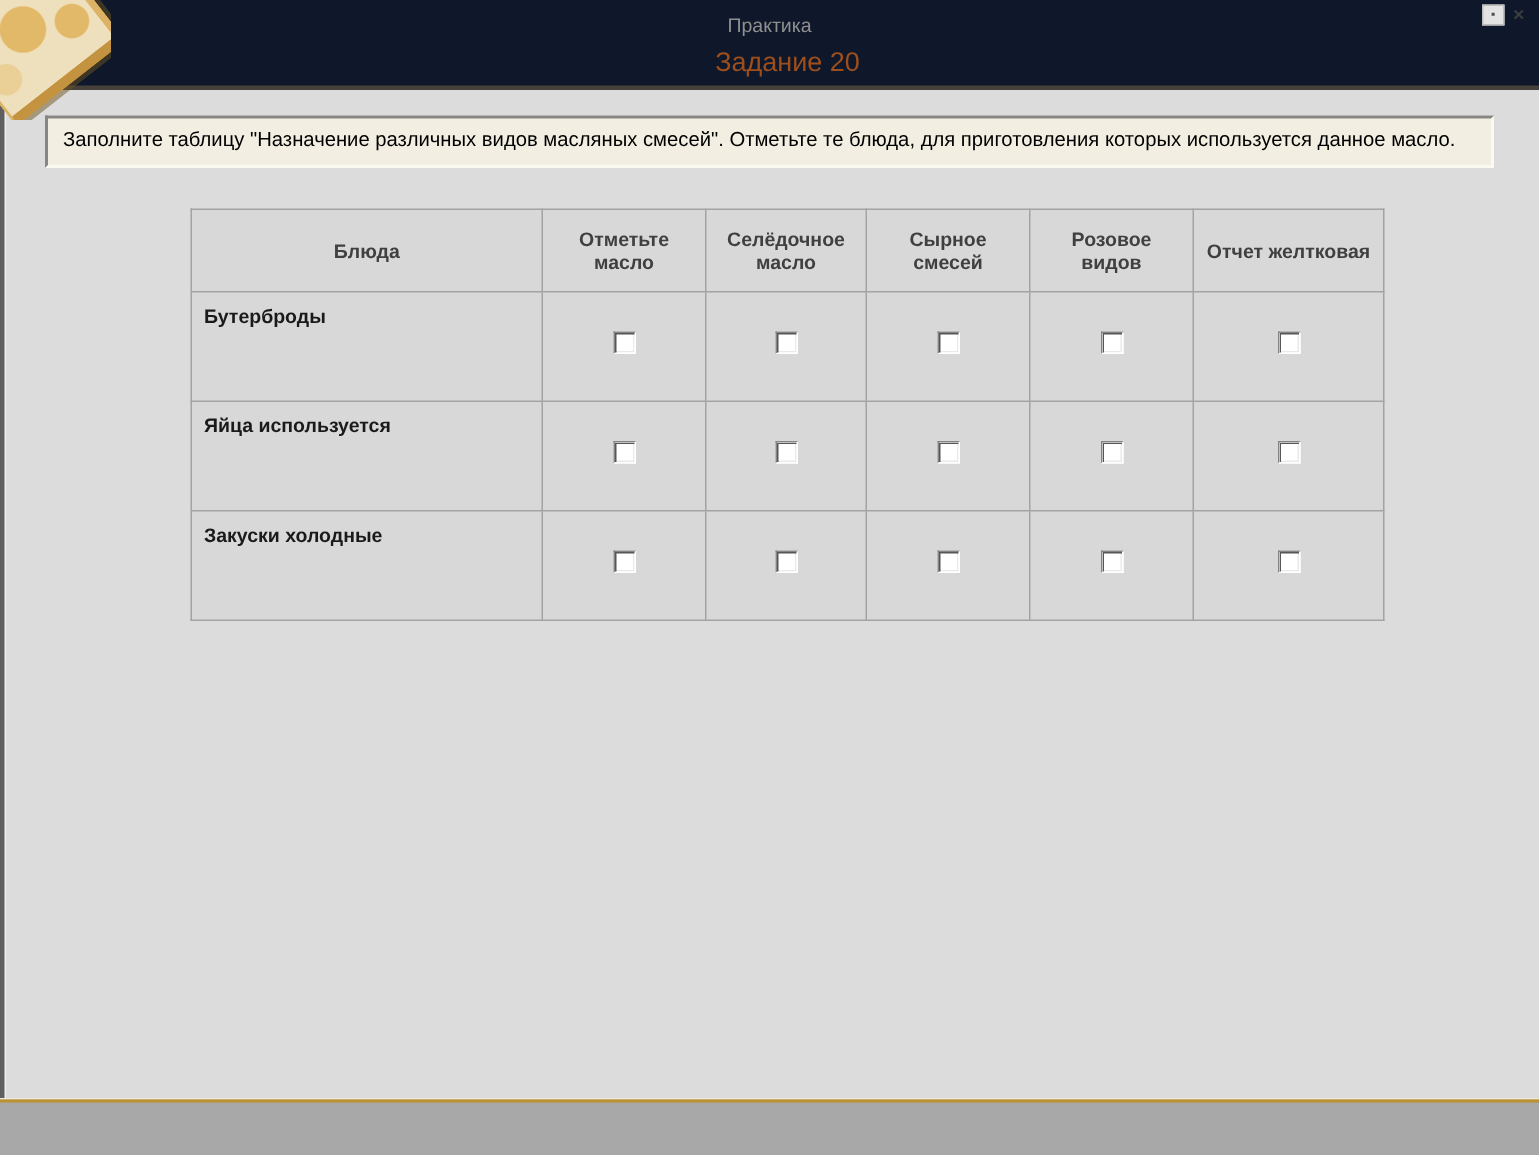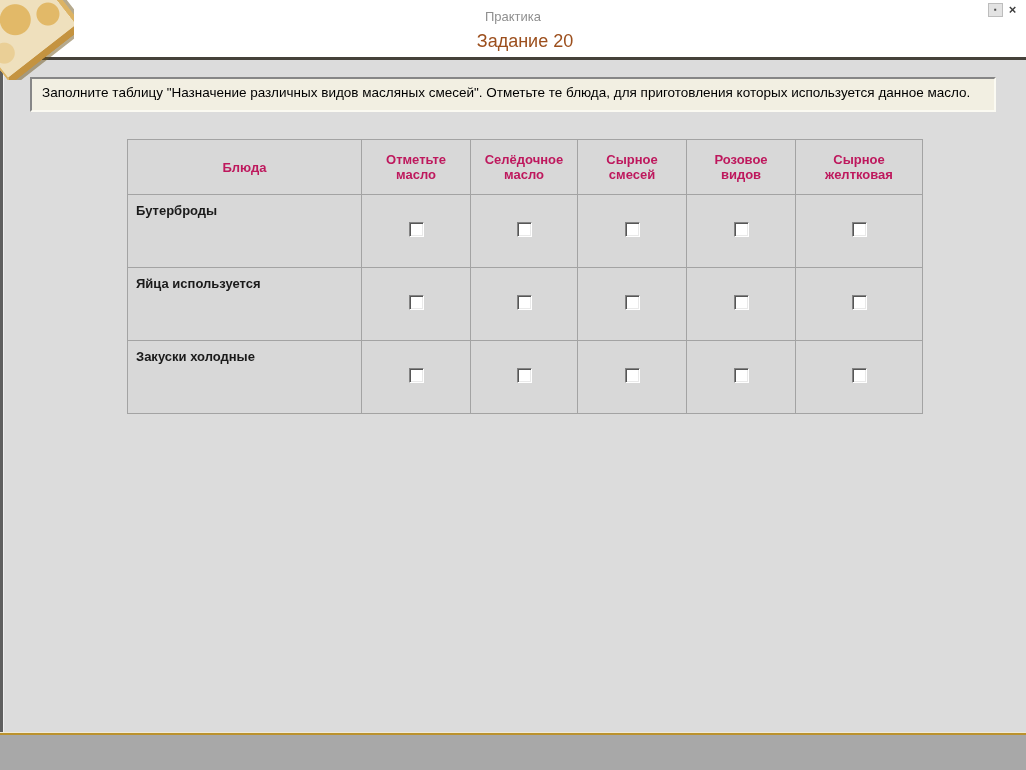--- a/index.html
+++ b/index.html
@@ -1,20 +1,20 @@
 <!DOCTYPE html>
 <html><head>
 <meta charset="utf-8">
 <style>
   html,body{margin:0;padding:0;}
   body{font-family:"Liberation Sans","DejaVu Sans",sans-serif;}
   .screen{position:relative;width:1026px;height:770px;background:#dcdcdc;overflow:hidden;}
 
   
-  .banner{position:absolute;left:0;top:0;width:100%;height:57px;background:#ffffff;border-bottom:3px solid #45413a;box-sizing:content-box;z-index:2;}
+  .banner{position:absolute;left:0;top:0;width:100%;height:57px;background:#0f172a;border-bottom:3px solid #45413a;box-sizing:content-box;z-index:2;}
   .app-title{position:absolute;left:0;top:9px;width:100%;text-align:center;font-size:13px;color:#8f8f8f;}
   .task-title{position:absolute;left:0;top:31px;width:100%;text-align:center;font-size:18px;color:#9c4f1d;margin-left:12px;}
   .win-controls{position:absolute;right:7px;top:3px;display:flex;gap:3px;z-index:6;}
   .win-btn{width:13px;height:12px;display:flex;align-items:center;justify-content:center;font-size:10px;line-height:1;color:#4a4a4a;cursor:default;}
   .win-btn.min{background:#e3e3e3;border:1px solid #bdbdbd;font-size:8px;}
   .win-btn.close{font-weight:bold;font-size:13px;color:#3d3d3d;}
 
   
   .notepad-wrap{position:absolute;left:0;top:0;width:74px;height:80px;overflow:hidden;z-index:5;pointer-events:none;}
   .notepad{position:absolute;left:-32px;top:-40px;width:86px;height:98px;transform:rotate(-38deg);
@@ -32,21 +32,21 @@
   .left-edge{position:absolute;left:0;top:60px;bottom:37px;width:3px;background:#5f5f5f;box-shadow:1px 0 0 #efefef;z-index:1;}
 
   
   .instruction{position:absolute;left:30px;top:77px;width:966px;box-sizing:border-box;background:#f2efe2;
     border:2px solid;border-color:#868686 #fbfaf2 #fbfaf2 #868686;
     padding:5px 10px 7px 10px;font-size:13.5px;color:#000;line-height:1.4;}
 
   
   table.dishes{position:absolute;left:127px;top:139px;border-collapse:collapse;background:#d8d8d8;border:1px solid #8f8f8f;}
   table.dishes td,table.dishes th{border:1px solid #a3a3a3;font-weight:bold;}
-  table.dishes th{height:55px;font-size:13px;font-weight:bold;color:#be185d;vertical-align:middle;padding:2px 6px;box-sizing:border-box;}
+  table.dishes th{height:55px;font-size:13px;font-weight:bold;color:#404040;vertical-align:middle;padding:2px 6px;box-sizing:border-box;}
   table.dishes td{height:73px;box-sizing:border-box;}
   td.label-cell{vertical-align:top;text-align:left;padding:8px 8px;font-size:13px;color:#1a1a1a;}
   td.check-cell{text-align:center;vertical-align:middle;}
   .checkbox{display:inline-block;width:13px;height:13px;background:#fff;border:1px solid;border-color:#848484 #ffffff #ffffff #848484;
     box-shadow:inset 1px 1px 0 #565656, inset -1px -1px 0 #e9e9e9;cursor:pointer;}
 
   
   .footer{position:absolute;left:0;bottom:0;width:100%;height:37px;background:#a8a8a8;border-top:2px solid #bb922e;box-shadow:0 -1px 0 #f0ead6;box-sizing:border-box;z-index:3;}
   .back-btn{position:absolute;left:68px;bottom:4px;width:30px;height:30px;box-sizing:border-box;
     background:linear-gradient(135deg,#f8ecc2 0%,#e8c779 45%,#cda04b 100%);
@@ -87,21 +87,21 @@
         <col style="width:109px">
         <col style="width:127px">
     </colgroup>
     <tbody>
         <tr>
       <th>Блюда</th>
       <th>Отметьте масло</th>
       <th>Селёдочное масло</th>
       <th>Сырное смесей</th>
       <th>Розовое видов</th>
-      <th>Сырное желтковая</th>
+      <th>Отчет желтковая</th>
     </tr>
     <tr>
       <td class="label-cell">Бутерброды</td>
       <td class="check-cell"><span class="checkbox"></span></td>
       <td class="check-cell"><span class="checkbox"></span></td>
       <td class="check-cell"><span class="checkbox"></span></td>
       <td class="check-cell"><span class="checkbox"></span></td>
       <td class="check-cell"><span class="checkbox"></span></td>
     </tr>
     <tr>

